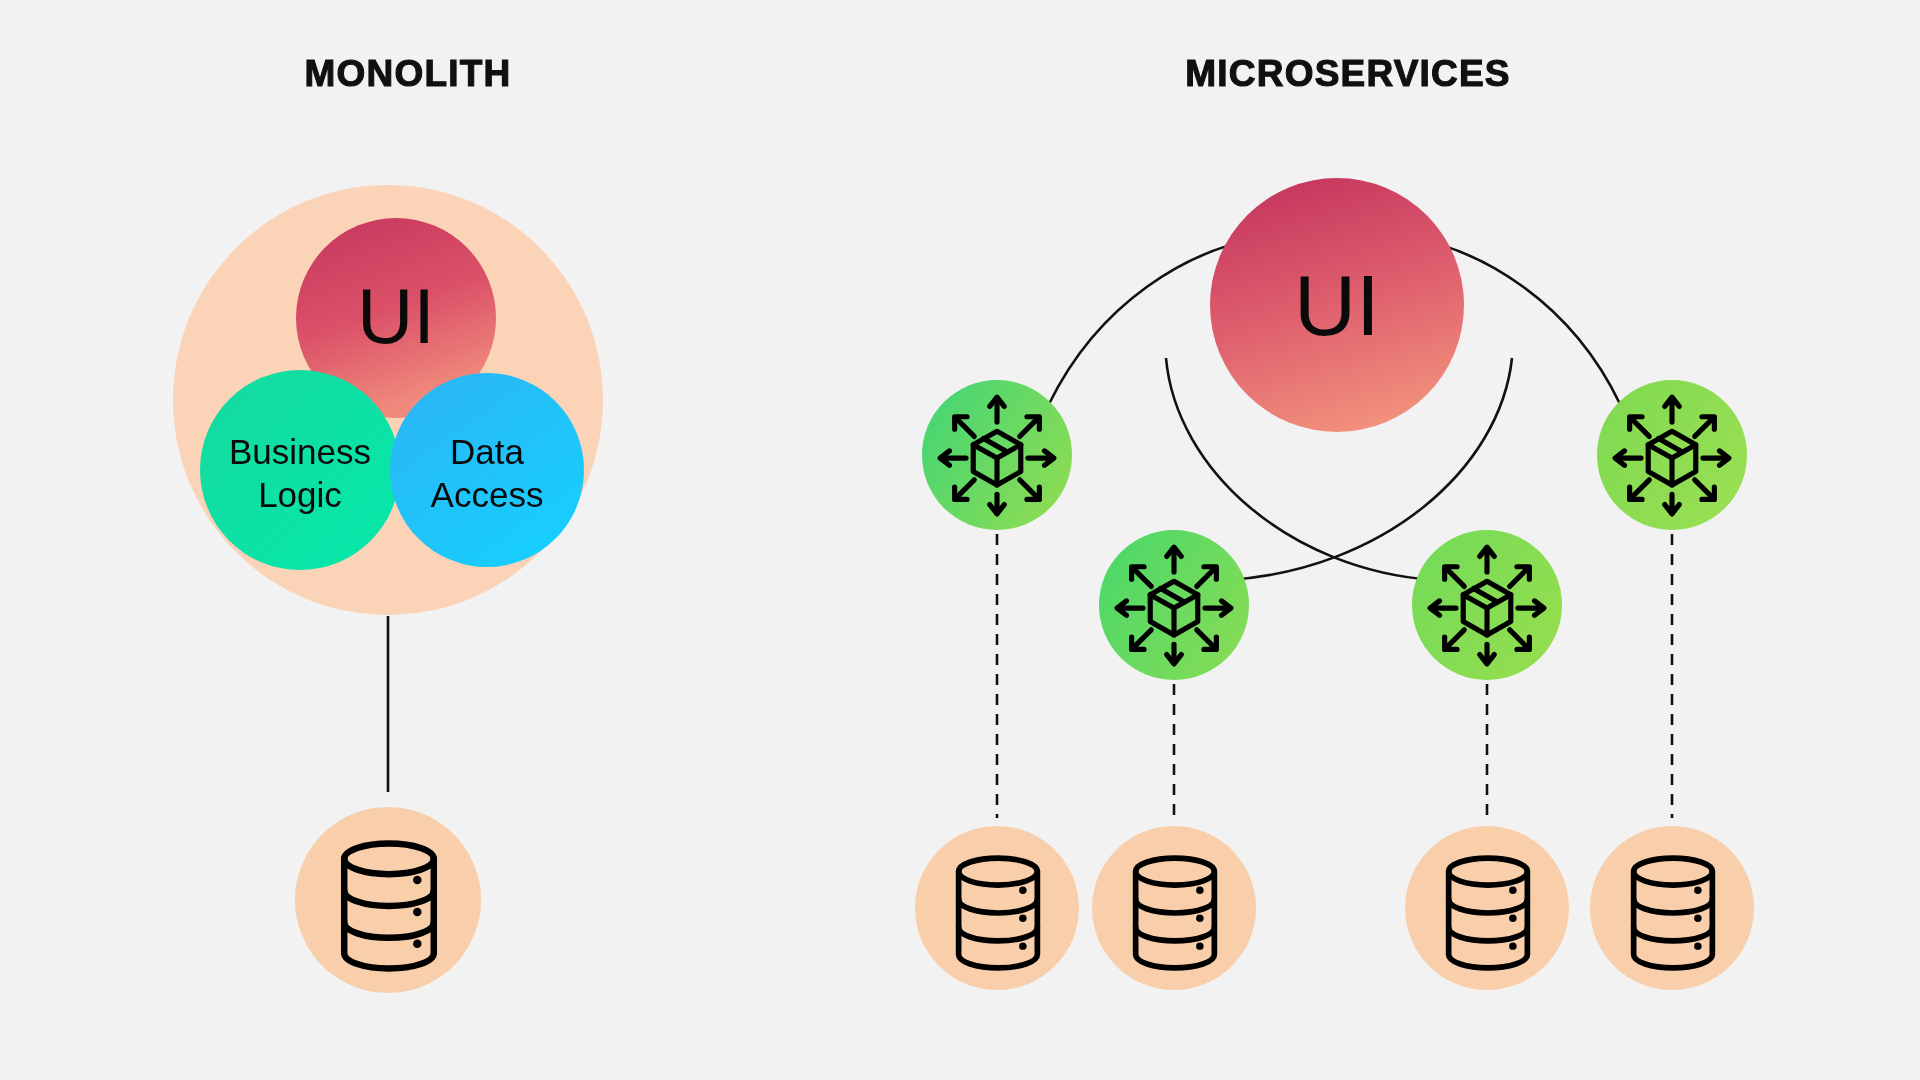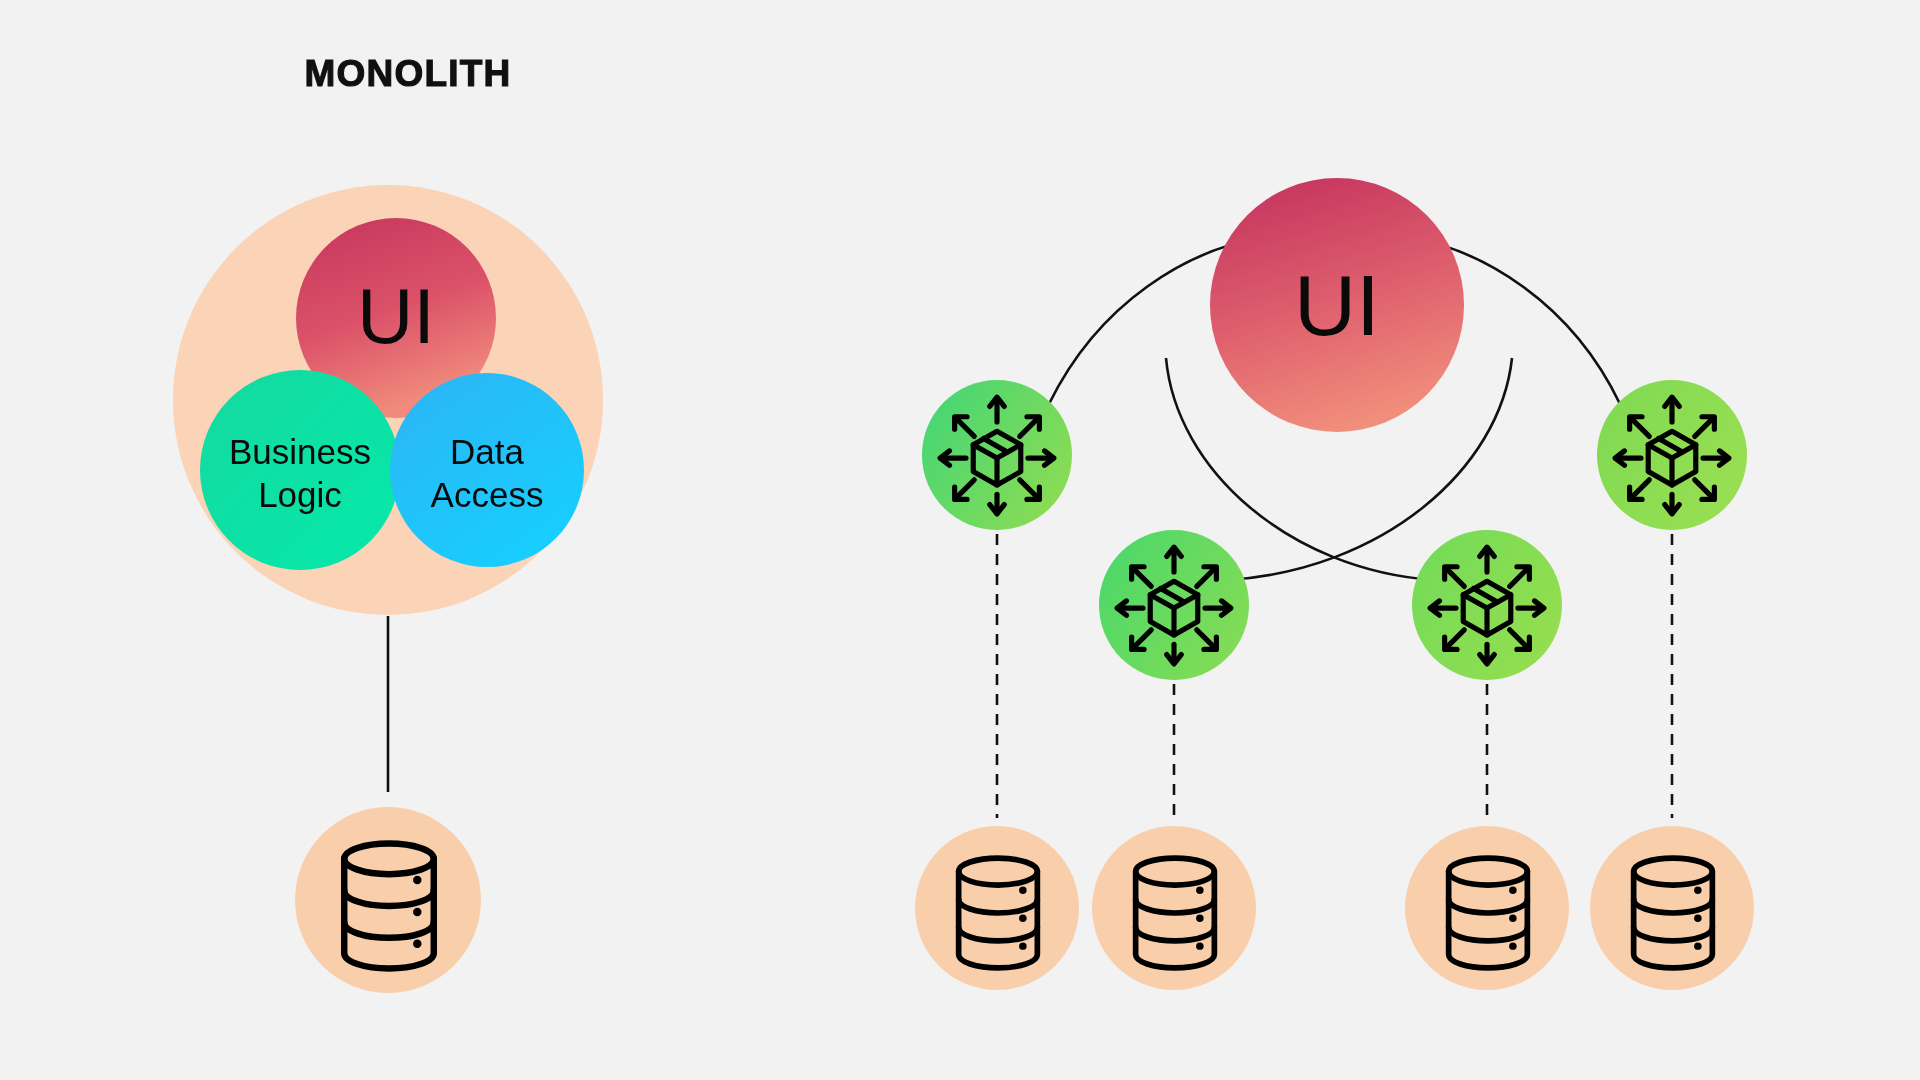--- a/index.html
+++ b/index.html
@@ -64,20 +64,21 @@
     stroke-dasharray: 11 9;
   }
 </style>
 </head>
 <body>
 
 <div id="stage">
 
   <div class="panel-title" id="title-monolith">MONOLITH</div>
 
+  <div class="panel-title" id="title-microservices">MICROSERVICES</div>
 
   <svg class="diagram" viewBox="0 0 1920 1080">
     <defs>
       <linearGradient id="gradUI" x1="0%" y1="0%" x2="35%" y2="100%">
         <stop offset="0%" stop-color="#C5355E"></stop>
         <stop offset="55%" stop-color="#DB5168"></stop>
         <stop offset="100%" stop-color="#F08A7C"></stop>
       </linearGradient>
       <linearGradient id="gradUIMicro" x1="25%" y1="0%" x2="55%" y2="100%">
         <stop offset="0%" stop-color="#C5355E"></stop>

